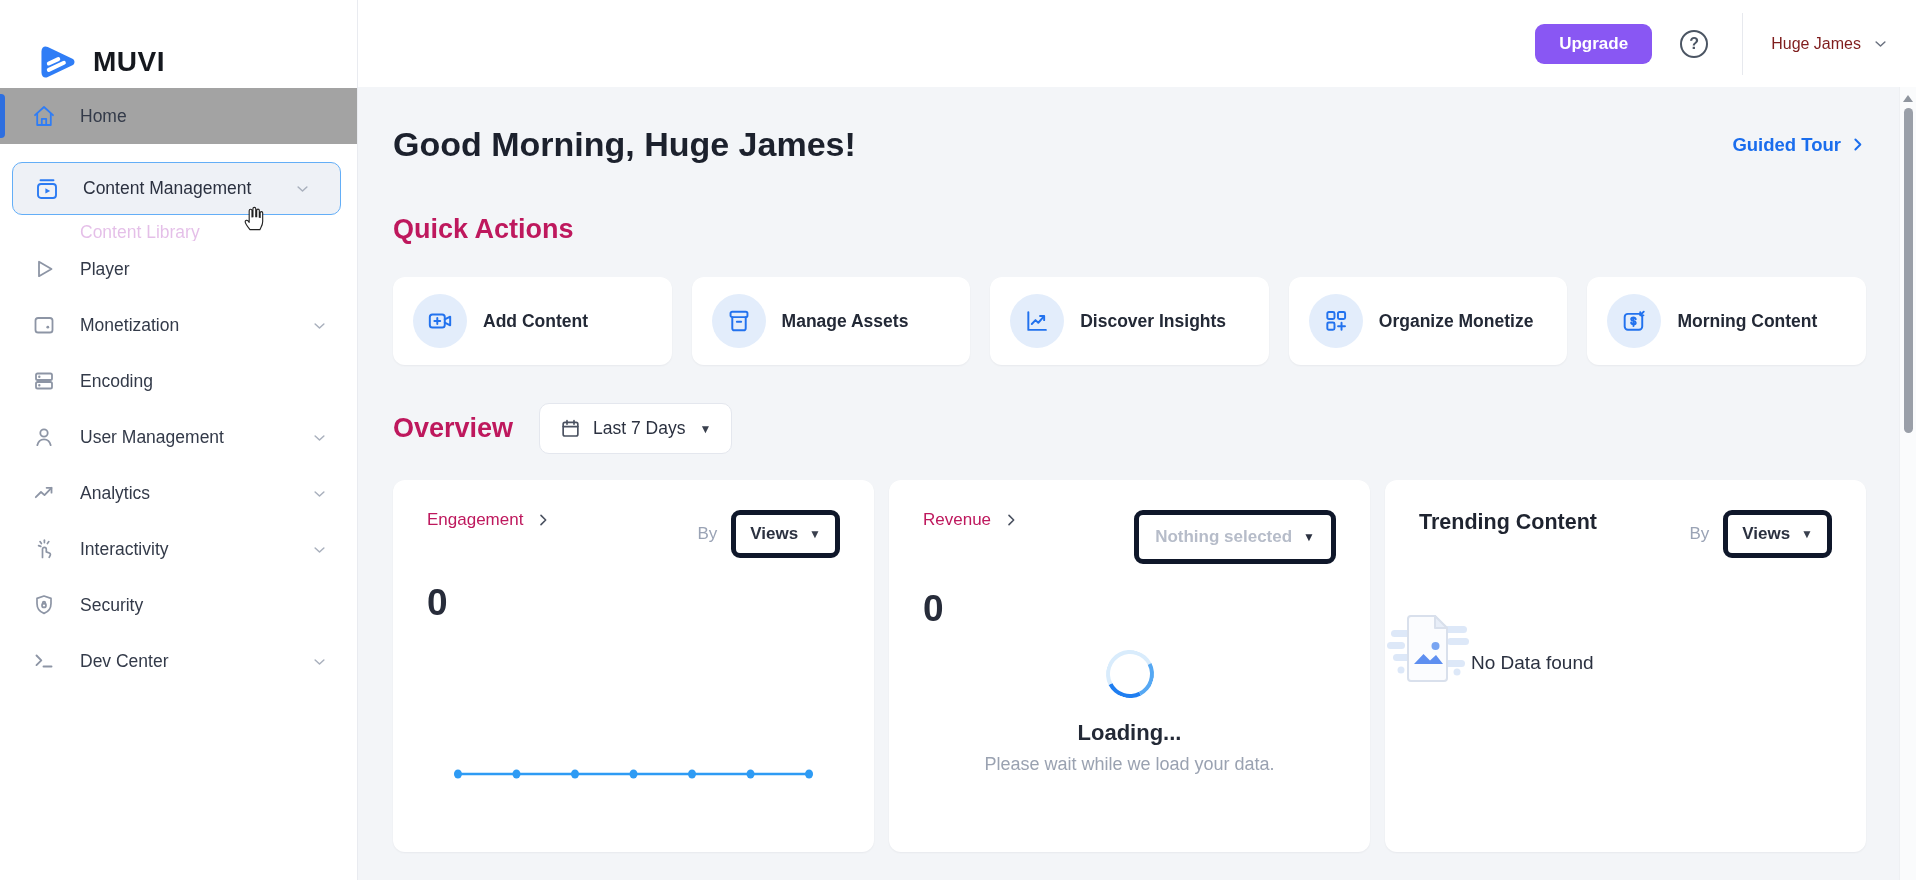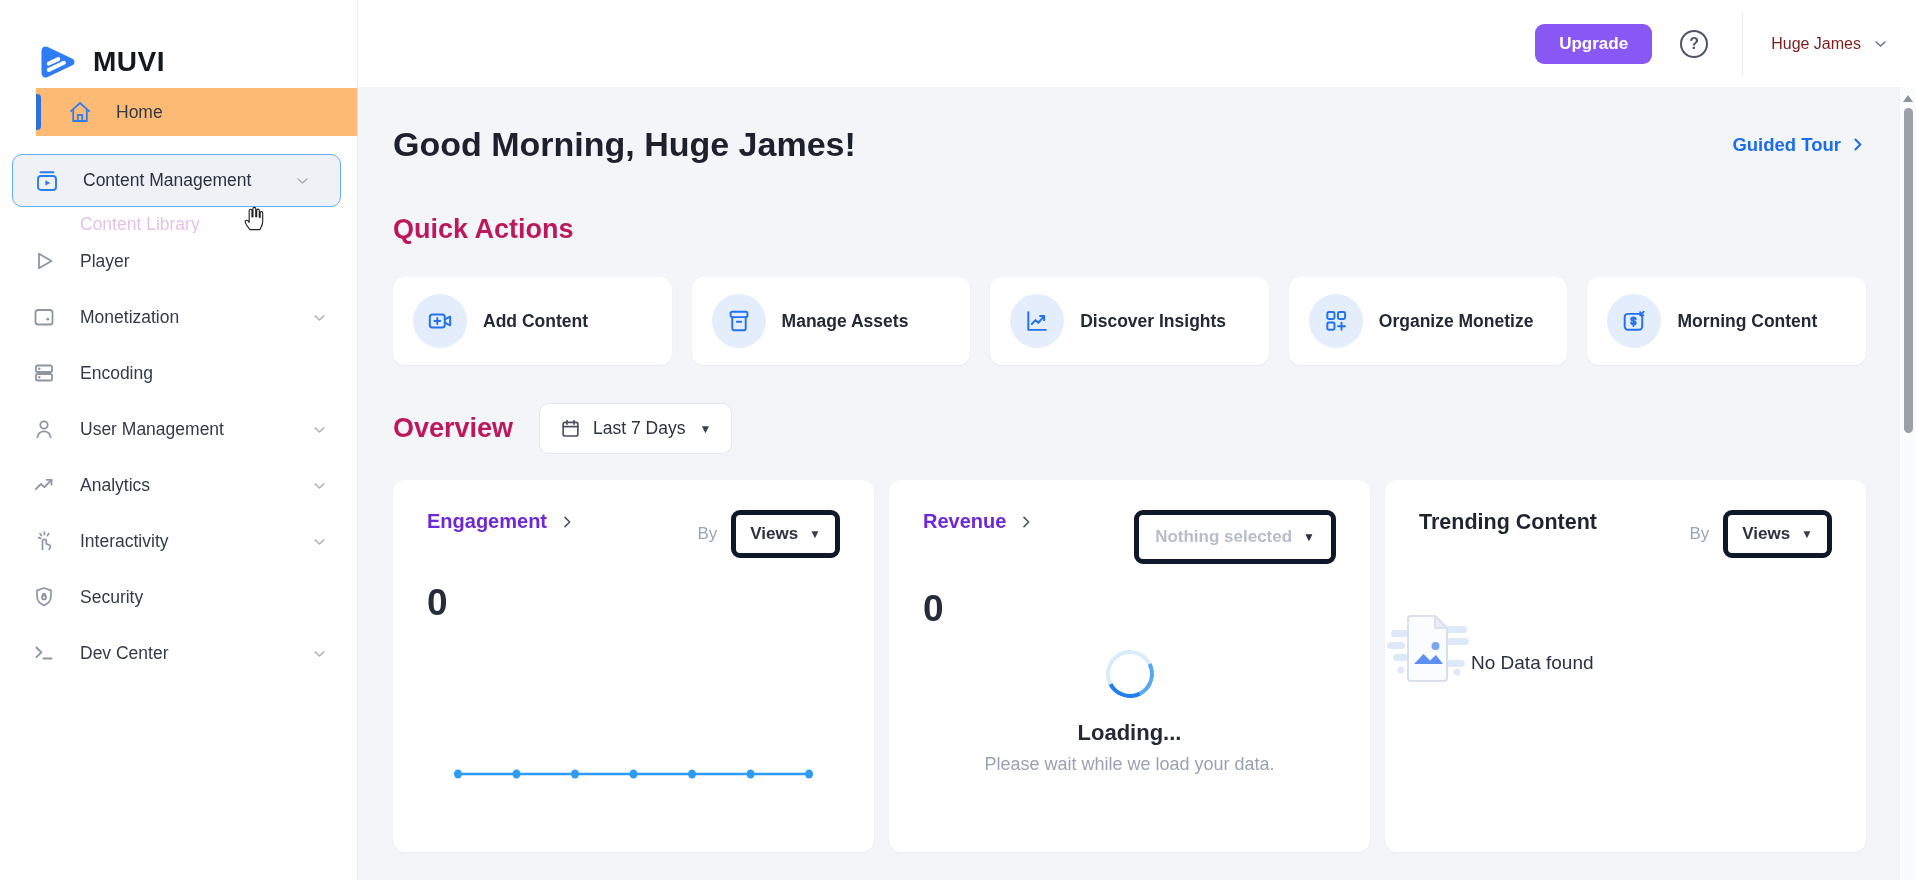--- a/index.html
+++ b/index.html
@@ -13,21 +13,21 @@
   .logo-row { display:flex; align-items:center; gap:14px; padding:36px 0 0 37px; height:88px; }
   .logo-mark { width:42px; height:42px; }
   .logo-text { font-size:28px; font-weight:800; letter-spacing:.5px; color:#15181e; }
   .nav { display:flex; flex-direction:column; }
   .nav-item { display:flex; align-items:center; height:56px; padding:0 30px 0 32px;
     font-size:17.5px; color:#333a49; cursor:pointer; position:relative; }
   .nav-item .nicon { width:24px; height:24px; margin-right:24px; flex:0 0 auto;
     color:#8d95a5; display:flex; align-items:center; justify-content:center; }
   .nav-item .nlabel { flex:1; }
   .nav-item .chev { width:15px; height:15px; color:#a9b0bd; }
-  .nav-item.active { background:#fdba74; height:48px;margin-left:36px; }
+  .nav-item.active { background:#a3a3a3; height:56px; }
   .nav-item.active::before { content:""; position:absolute; left:0; top:6px; bottom:6px;
     width:5px; background:#2e6fe0; border-radius:0 4px 4px 0; }
   .nav-item.active .nicon { color:#2f7df6; }
   .nav-item.focused { margin:18px 16px 0 12px; height:53px; background:#eef1f6;
     border:1px solid #63aef7; border-radius:10px; padding-left:22px; }
   .nav-item.focused .nicon { color:#2b7bf3; }
   .nav-item.focused .nlabel { color:#2b3140; }
   .faded-item { height:26px; overflow:hidden; padding-left:80px; font-size:17.5px;
     color:#a21caf; opacity:.28; line-height:34px; }
 
@@ -70,21 +70,21 @@
     border:1px solid #e4e7ee; border-radius:10px; padding:14px 20px; cursor:pointer;
     font-size:17.5px; color:#2b3140; font-weight:500; }
   .date-dd svg { width:21px; height:21px; color:#4a5160; }
   .caret { font-size:12px; color:#3a404e; margin-left:2px; }
 
   .cards-row { display:flex; gap:15px; margin-top:26px; }
   .card { background:#fff; border-radius:12px; height:372px; flex:1; position:relative;
     padding:30px 34px; box-shadow:0 1px 2px rgba(16,24,40,.05); }
   .card-head { display:flex; align-items:flex-start; justify-content:space-between; }
   .card-title-wrap { display:flex; align-items:center; gap:12px; cursor:pointer; }
-  .card-title { font-size:20px; font-weight:700; color:#6d28d9; }
+  .card-title { font-size:17px; font-weight:400; color:#be185d; }
   .card-title.bold { font-size:21.5px; font-weight:700; color:#1f2430; }
   .card-title-wrap svg { width:16px; height:16px; color:#4a5160; }
   .by-wrap { display:flex; align-items:center; gap:14px; }
   .by-label { font-size:17px; color:#9aa3b5; }
   .mini-dd { display:flex; align-items:center; gap:9px; border:5px solid #0f172a;
     border-radius:9px; background:#fff; padding:9px 14px; font-size:17px; font-weight:600;
     color:#2b3140; cursor:pointer; }
   .mini-dd.placeholder { color:#b6bcc9; padding:12px 16px; font-weight:600; }
   .mini-dd.placeholder .caret { color:#2b3140; }
   .big-val { font-size:37px; font-weight:700; color:#272c3a; margin-top:24px; }

